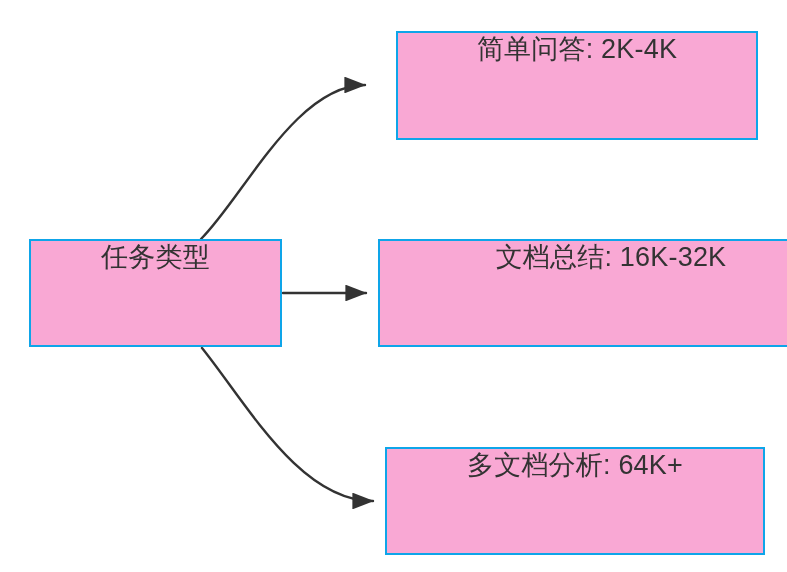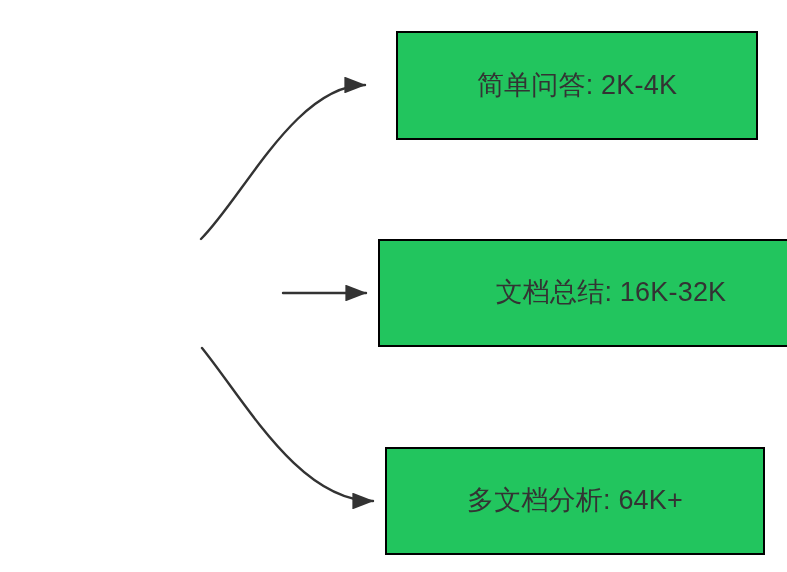--- a/index.html
+++ b/index.html
@@ -24,25 +24,25 @@
     position: absolute;
     top: 0;
     left: 0;
     width: 787px;
     height: 572px;
     pointer-events: none;
   }
   .node {
     position: absolute;
     box-sizing: border-box;
-    background: #22c55e;
-    border: 2px solid #000000;
+    background: #f9a8d4;
+    border: 2px solid #0ea5e9;
     border-radius: 0;
     display: flex;
-    align-items: center;
+    align-items: flex-start;
     justify-content: center;
     text-align: center;
   }
   .node-label {
     font-size: 27px;
     line-height: 1.25;
     color: #333333;
     letter-spacing: 0.2px;
     white-space: nowrap;
     font-weight: 400;
@@ -64,20 +64,23 @@
       </marker>
     </defs>
 
     <path d="M 201,239 C 244,196 296,85 365,85" fill="none" stroke="#333333" stroke-width="2.4" stroke-linecap="round" marker-end="url(#arrowhead-triangle)"></path>
 
     <path d="M 283,293 L 366,293" fill="none" stroke="#333333" stroke-width="2.4" stroke-linecap="round" marker-end="url(#arrowhead-triangle)"></path>
 
     <path d="M 202,348 C 247,404 300,501 373,501" fill="none" stroke="#333333" stroke-width="2.4" stroke-linecap="round" marker-end="url(#arrowhead-triangle)"></path>
   </svg>
 
+  <div class="node" id="node-root">
+    <span class="node-label">任务类型</span>
+  </div>
 
   <div class="node" id="node-qa">
     <span class="node-label">简单问答: 2K-4K</span>
   </div>
 
   <div class="node" id="node-doc">
     <span class="node-label">文档总结: 16K-32K</span>
   </div>
 
   <div class="node" id="node-multi">

